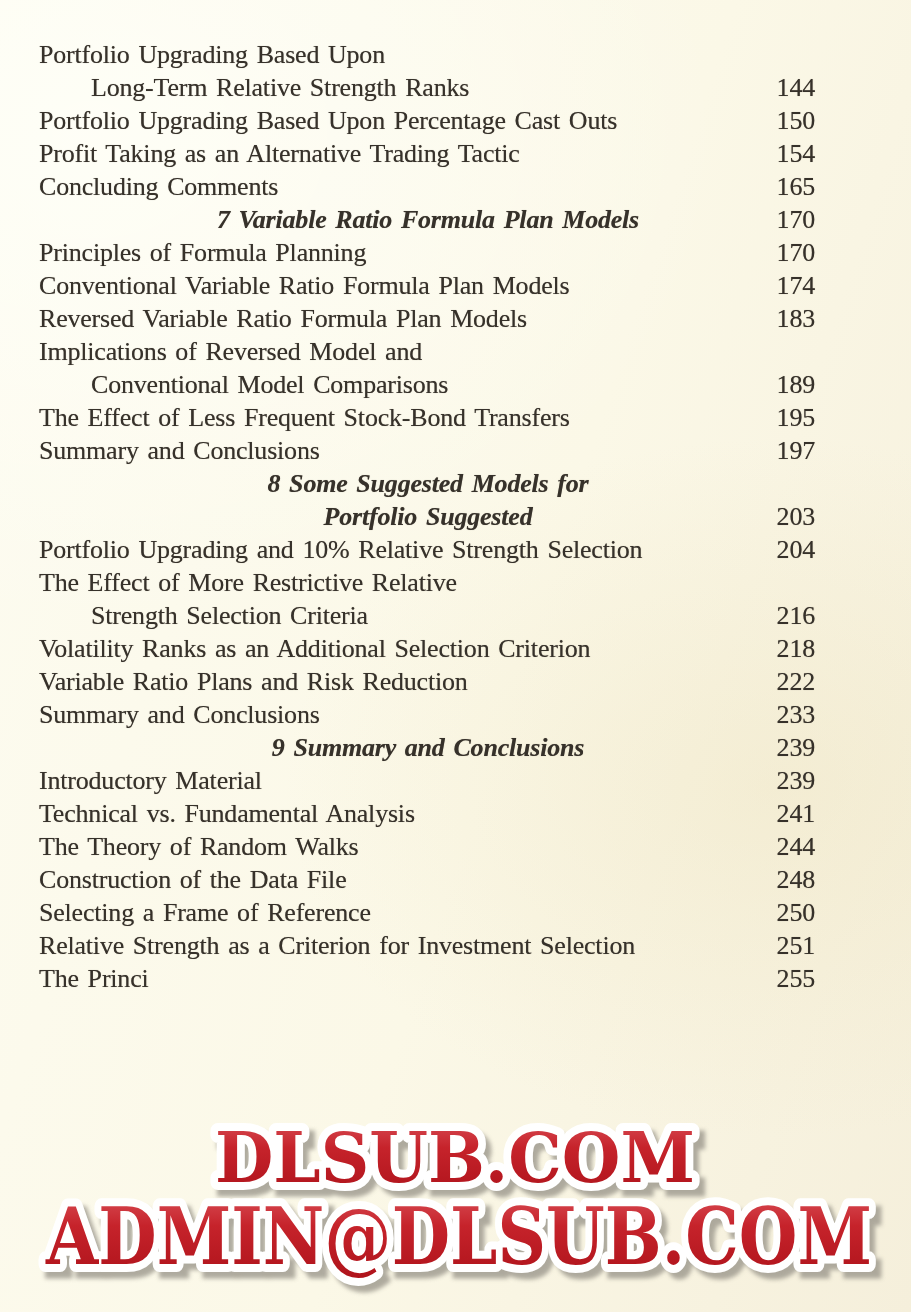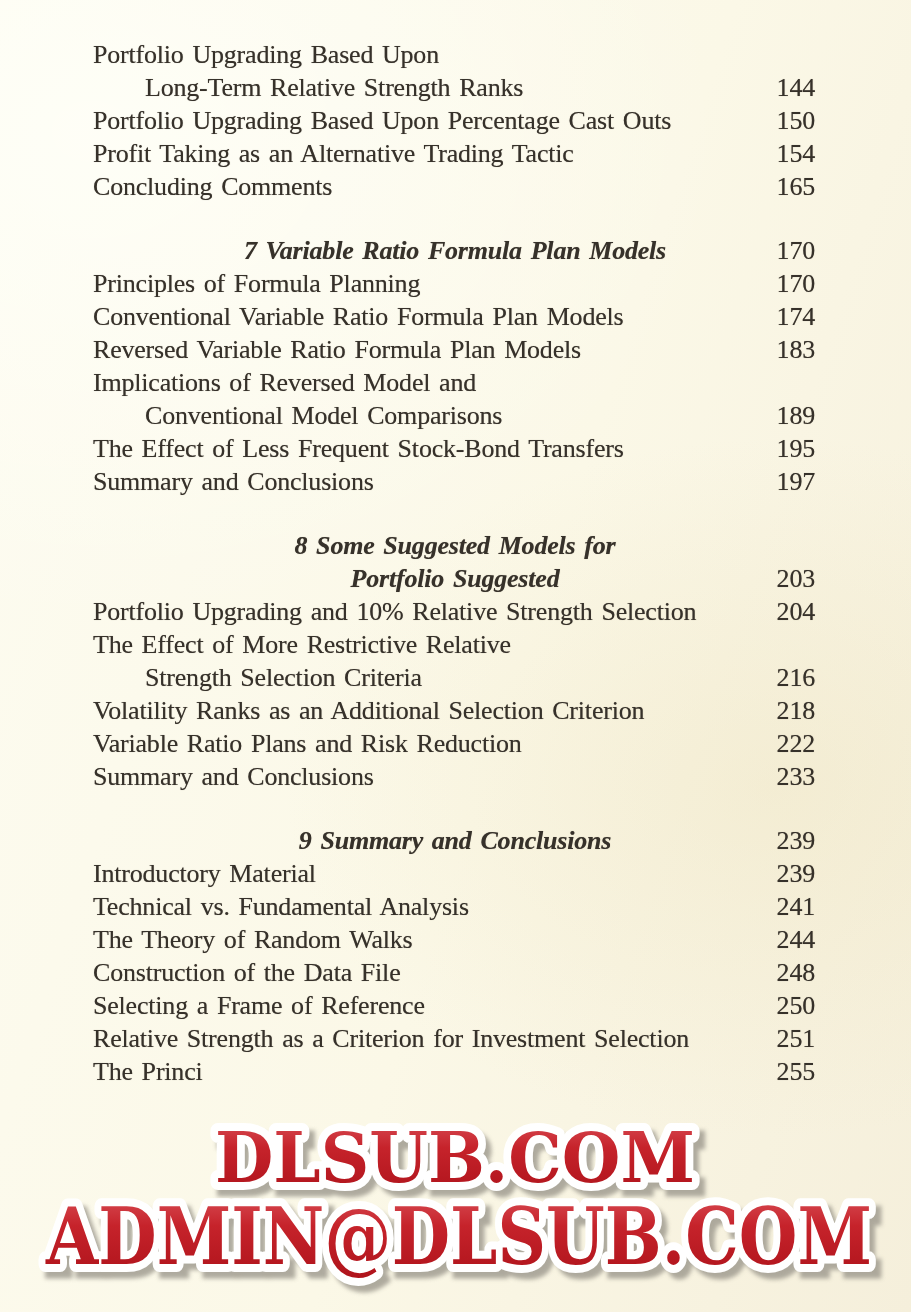--- a/index.html
+++ b/index.html
@@ -15,21 +15,21 @@
     color: #36312a;
     background:
       radial-gradient(ellipse 700px 500px at 85% 60%, rgba(235,224,185,0.35), rgba(235,224,185,0) 70%),
       radial-gradient(ellipse 900px 700px at 10% 10%, rgba(255,255,248,0.8), rgba(255,255,248,0) 70%),
       linear-gradient(108deg, #fdfcf1 0%, #fbf8e7 55%, #f5efdb 100%);
   }
   
   .toc {
     position: absolute;
     left: 0; top: 0; right: 0;
-    padding: 38px 96px 0 93px;
+    padding: 38px 96px 0 39px;
   }
   .row {
     display: flex;
     align-items: baseline;
     height: 33px;
     line-height: 33px;
     font-size: 26px;
     letter-spacing: -0.2px;
     word-spacing: 2.5px;
     text-shadow: 0 0 0.7px rgba(58,50,40,0.55);
@@ -43,21 +43,21 @@
   .row .page {
     flex: 0 0 50px;
     width: 50px;
     text-align: right;
     font-style: normal;
     font-weight: normal;
   }
   .row.indent .title { padding-left: 52px; }
   .row.heading { font-style: italic; font-weight: bold; }
   .row.heading .title { text-align: center; padding-left: 52px; }
-  .row.gap-above { margin-top: 31px; }
+  .row.gap-above { }
   .row.gap-small-above { }
   
   .wm { position: absolute; pointer-events: none; }
   .wm-center { left: 175px; top: 1096px; }
   .wm-bottom { left: 7px;  top: 1168px; }
   .wm text {
     font-family: "DejaVu Serif", serif;
     font-weight: bold;
   }
 </style>

